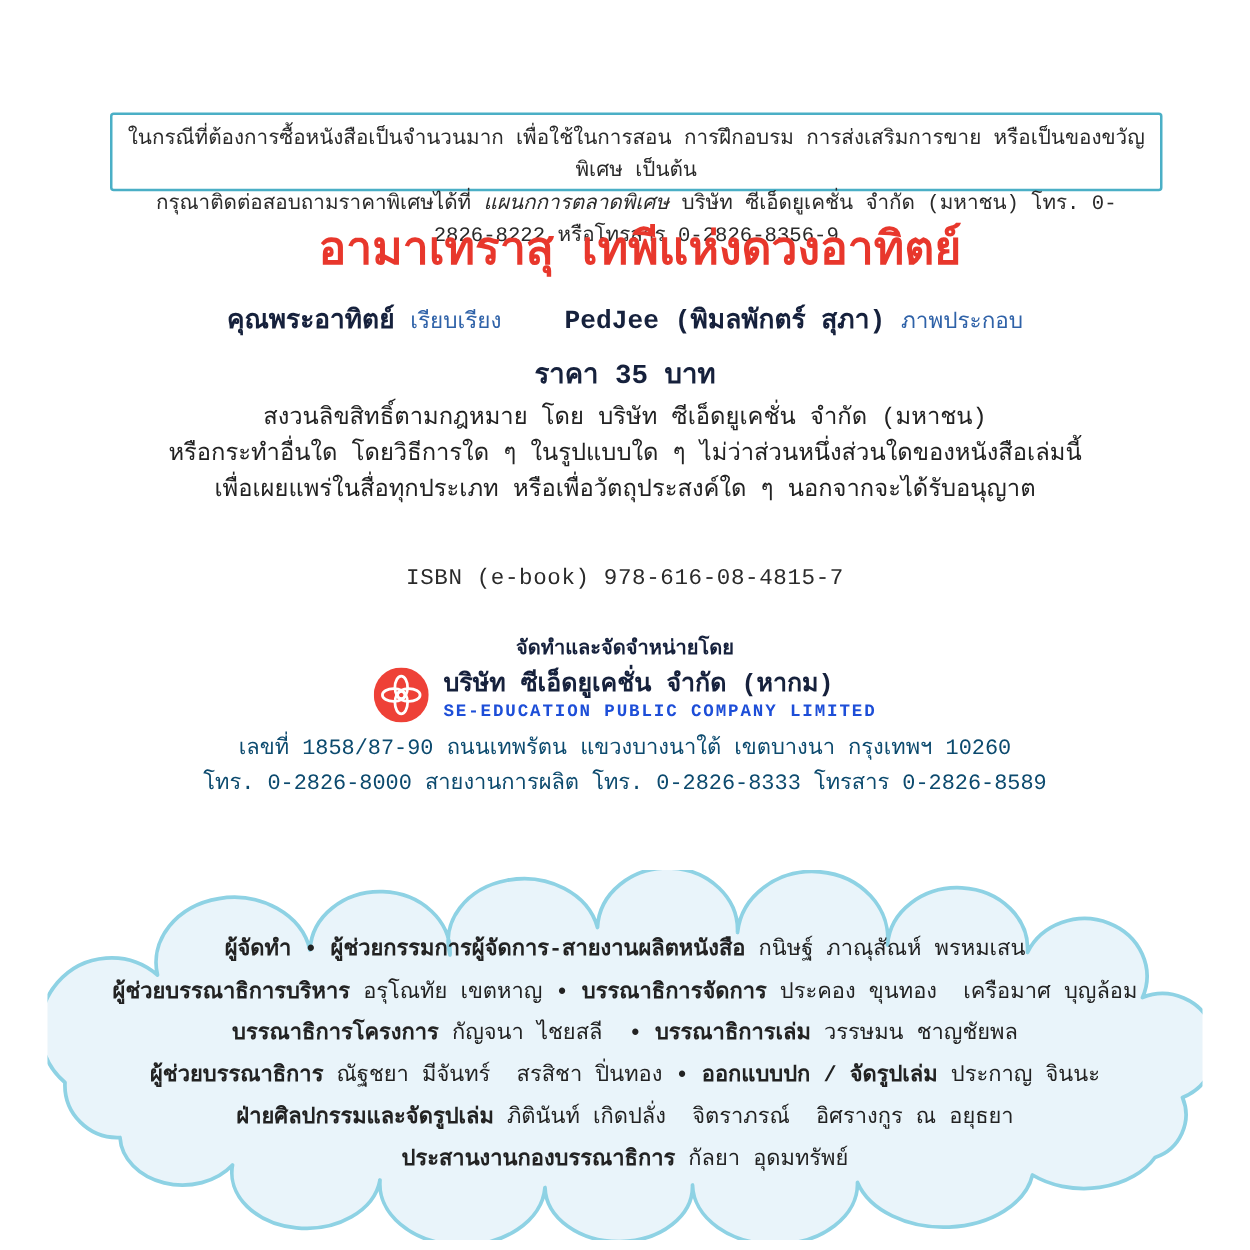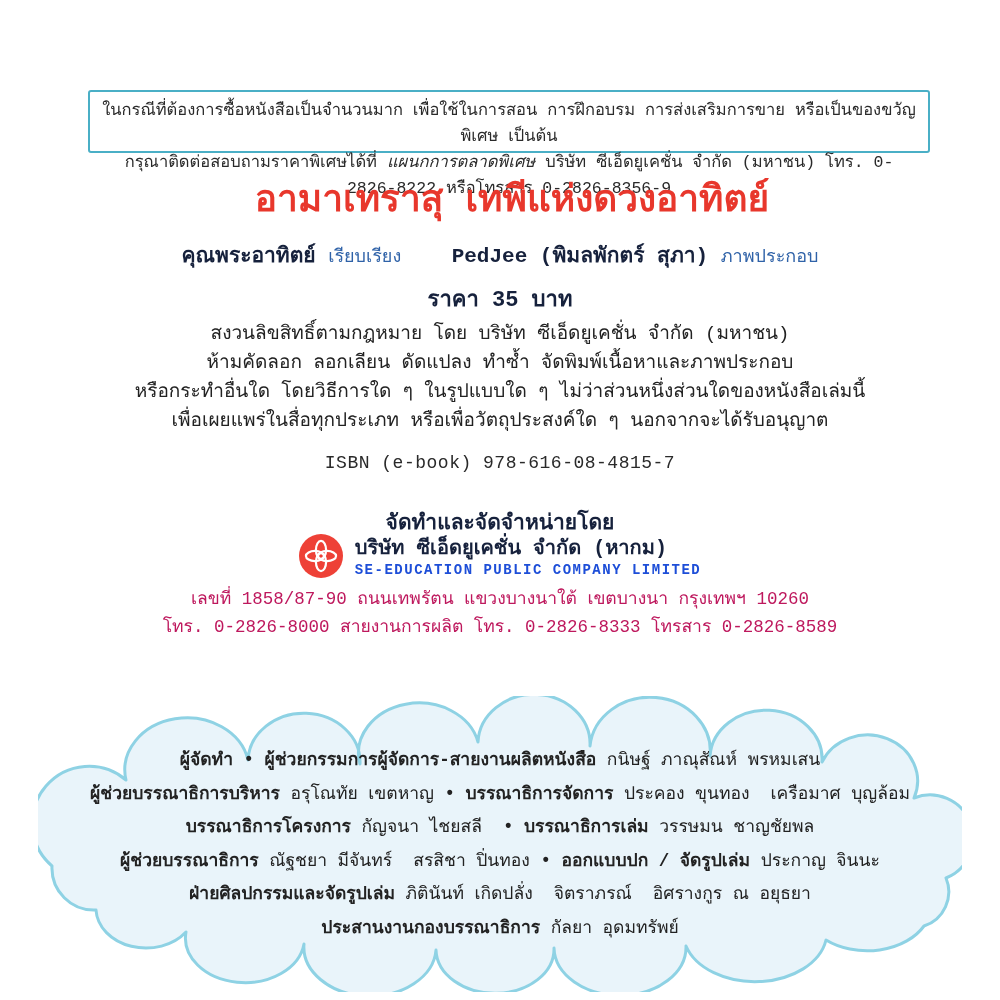--- a/index.html
+++ b/index.html
@@ -40,32 +40,32 @@
     font-size:19px;line-height:29px;text-align:center;color:#222;
   }
   
   .isbn{
     position:absolute;left:0;top:453px;width:1000px;
     font-size:18px;text-align:center;color:#2a2a2a;letter-spacing:.5px;
   }
   
   .pub-heading{
     position:absolute;left:0;top:505px;width:1000px;
-    font-size:21px;font-weight:700;text-align:center;color:#16213c;
+    font-size:16px;font-weight:700;text-align:center;color:#16213c;
   }
   .pub-row{
     position:absolute;left:0;top:534px;width:1000px;height:48px;
     display:flex;align-items:center;justify-content:center;gap:12px;
   }
   .pub-names{text-align:left;}
   .pub-name-th{font-size:20px;font-weight:700;color:#16213c;line-height:24px;}
   .pub-name-en{font-size:14px;font-weight:700;color:#1d4ed8;letter-spacing:1.5px;line-height:18px;}
   .address{
     position:absolute;left:0;top:585px;width:1000px;
-    font-size:17.5px;line-height:28px;text-align:center;color:#be185d;
+    font-size:17.5px;line-height:28px;text-align:center;color:#0c4a6e;
   }
   
   .pill{
     position:absolute;left:124px;top:648px;width:746px;height:38px;
     border:3px solid #2fb3d9;border-radius:22px;
     display:flex;align-items:center;justify-content:center;
     font-size:16.5px;font-weight:700;color:#101d38;
   }
   
   .cloud-wrap{position:absolute;left:38px;top:696px;width:924px;height:296px;}
@@ -86,21 +86,20 @@
   </div>
 
   <h1 class="title">อามาเทราสุ เทพีแห่งดวงอาทิตย์</h1>
 
   <div class="byline"><span class="b">คุณพระอาทิตย์ </span><span class="blue">เรียบเรียง</span><span>&nbsp;&nbsp;&nbsp;&nbsp;</span><span class="b">PedJee (พิมลพักตร์ สุภา) </span><span class="blue">ภาพประกอบ</span></div>
 
   <div class="price">ราคา 35 บาท</div>
 
   <div class="copyright">
     <div>สงวนลิขสิทธิ์ตามกฎหมาย โดย บริษัท ซีเอ็ดยูเคชั่น จำกัด (มหาชน)</div>
-    <div>ห้ามคัดลอก ลอกเลียน ดัดแปลง ทำซ้ำ จัดพิมพ์เนื้อหาและภาพประกอบ</div>
     <div>หรือกระทำอื่นใด โดยวิธีการใด ๆ ในรูปแบบใด ๆ ไม่ว่าส่วนหนึ่งส่วนใดของหนังสือเล่มนี้</div>
     <div>เพื่อเผยแพร่ในสื่อทุกประเภท หรือเพื่อวัตถุประสงค์ใด ๆ นอกจากจะได้รับอนุญาต</div>
   </div>
 
   <div class="isbn">ISBN (e-book) 978-616-08-4815-7</div>
 
   <div class="pub-heading">จัดทำและจัดจำหน่ายโดย</div>
 
   <div class="pub-row">
     <span>

